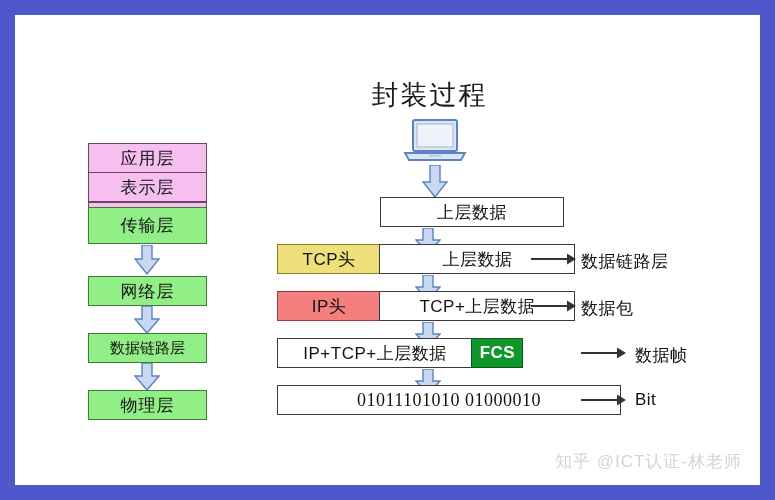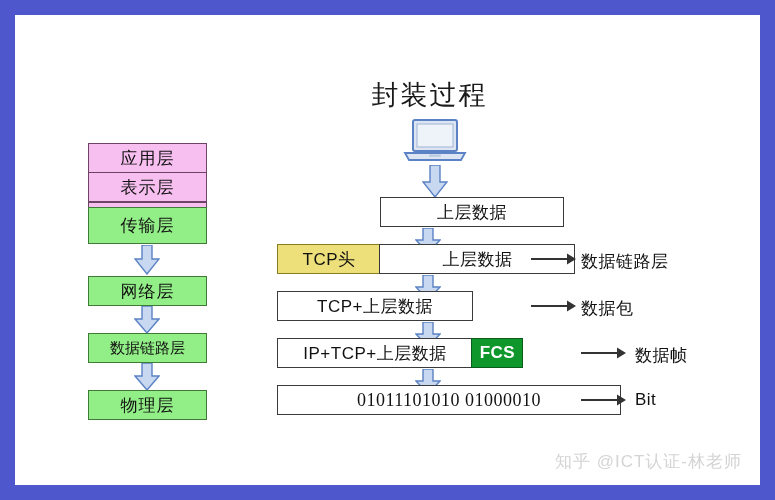--- a/index.html
+++ b/index.html
@@ -234,20 +234,23 @@
     </div>
     <div class="rlabel" style="left:566px;top:235px">数据链路层</div>
 
     <div class="fatarrow" style="left:400px;top:260px">
       <svg width="26" height="26" viewBox="0 0 26 26">
         <polygon points="8,0 18,0 18,12 25,12 13,25 1,12 8,12" fill="#c7d8f0" stroke="#5b82c4" stroke-width="1.4"></polygon>
       </svg>
     </div>
 
     <div class="row" style="left:218px;top:276px">
+      <div class="seg seg-red" style="width:104px">
+        <span>IP头</span>
+      </div>
       <div class="seg seg-white" style="width:196px">
         <span>TCP+上层数据</span>
       </div>
     </div>
 
     <div class="thinarrow" style="left:516px;top:284px">
       <svg width="46" height="14" viewBox="0 0 46 14">
         <line x1="0" y1="7" x2="36" y2="7" stroke="#333333" stroke-width="2"></line>
         <polygon points="36,1.5 45,7 36,12.5" fill="#333333"></polygon>
       </svg>

